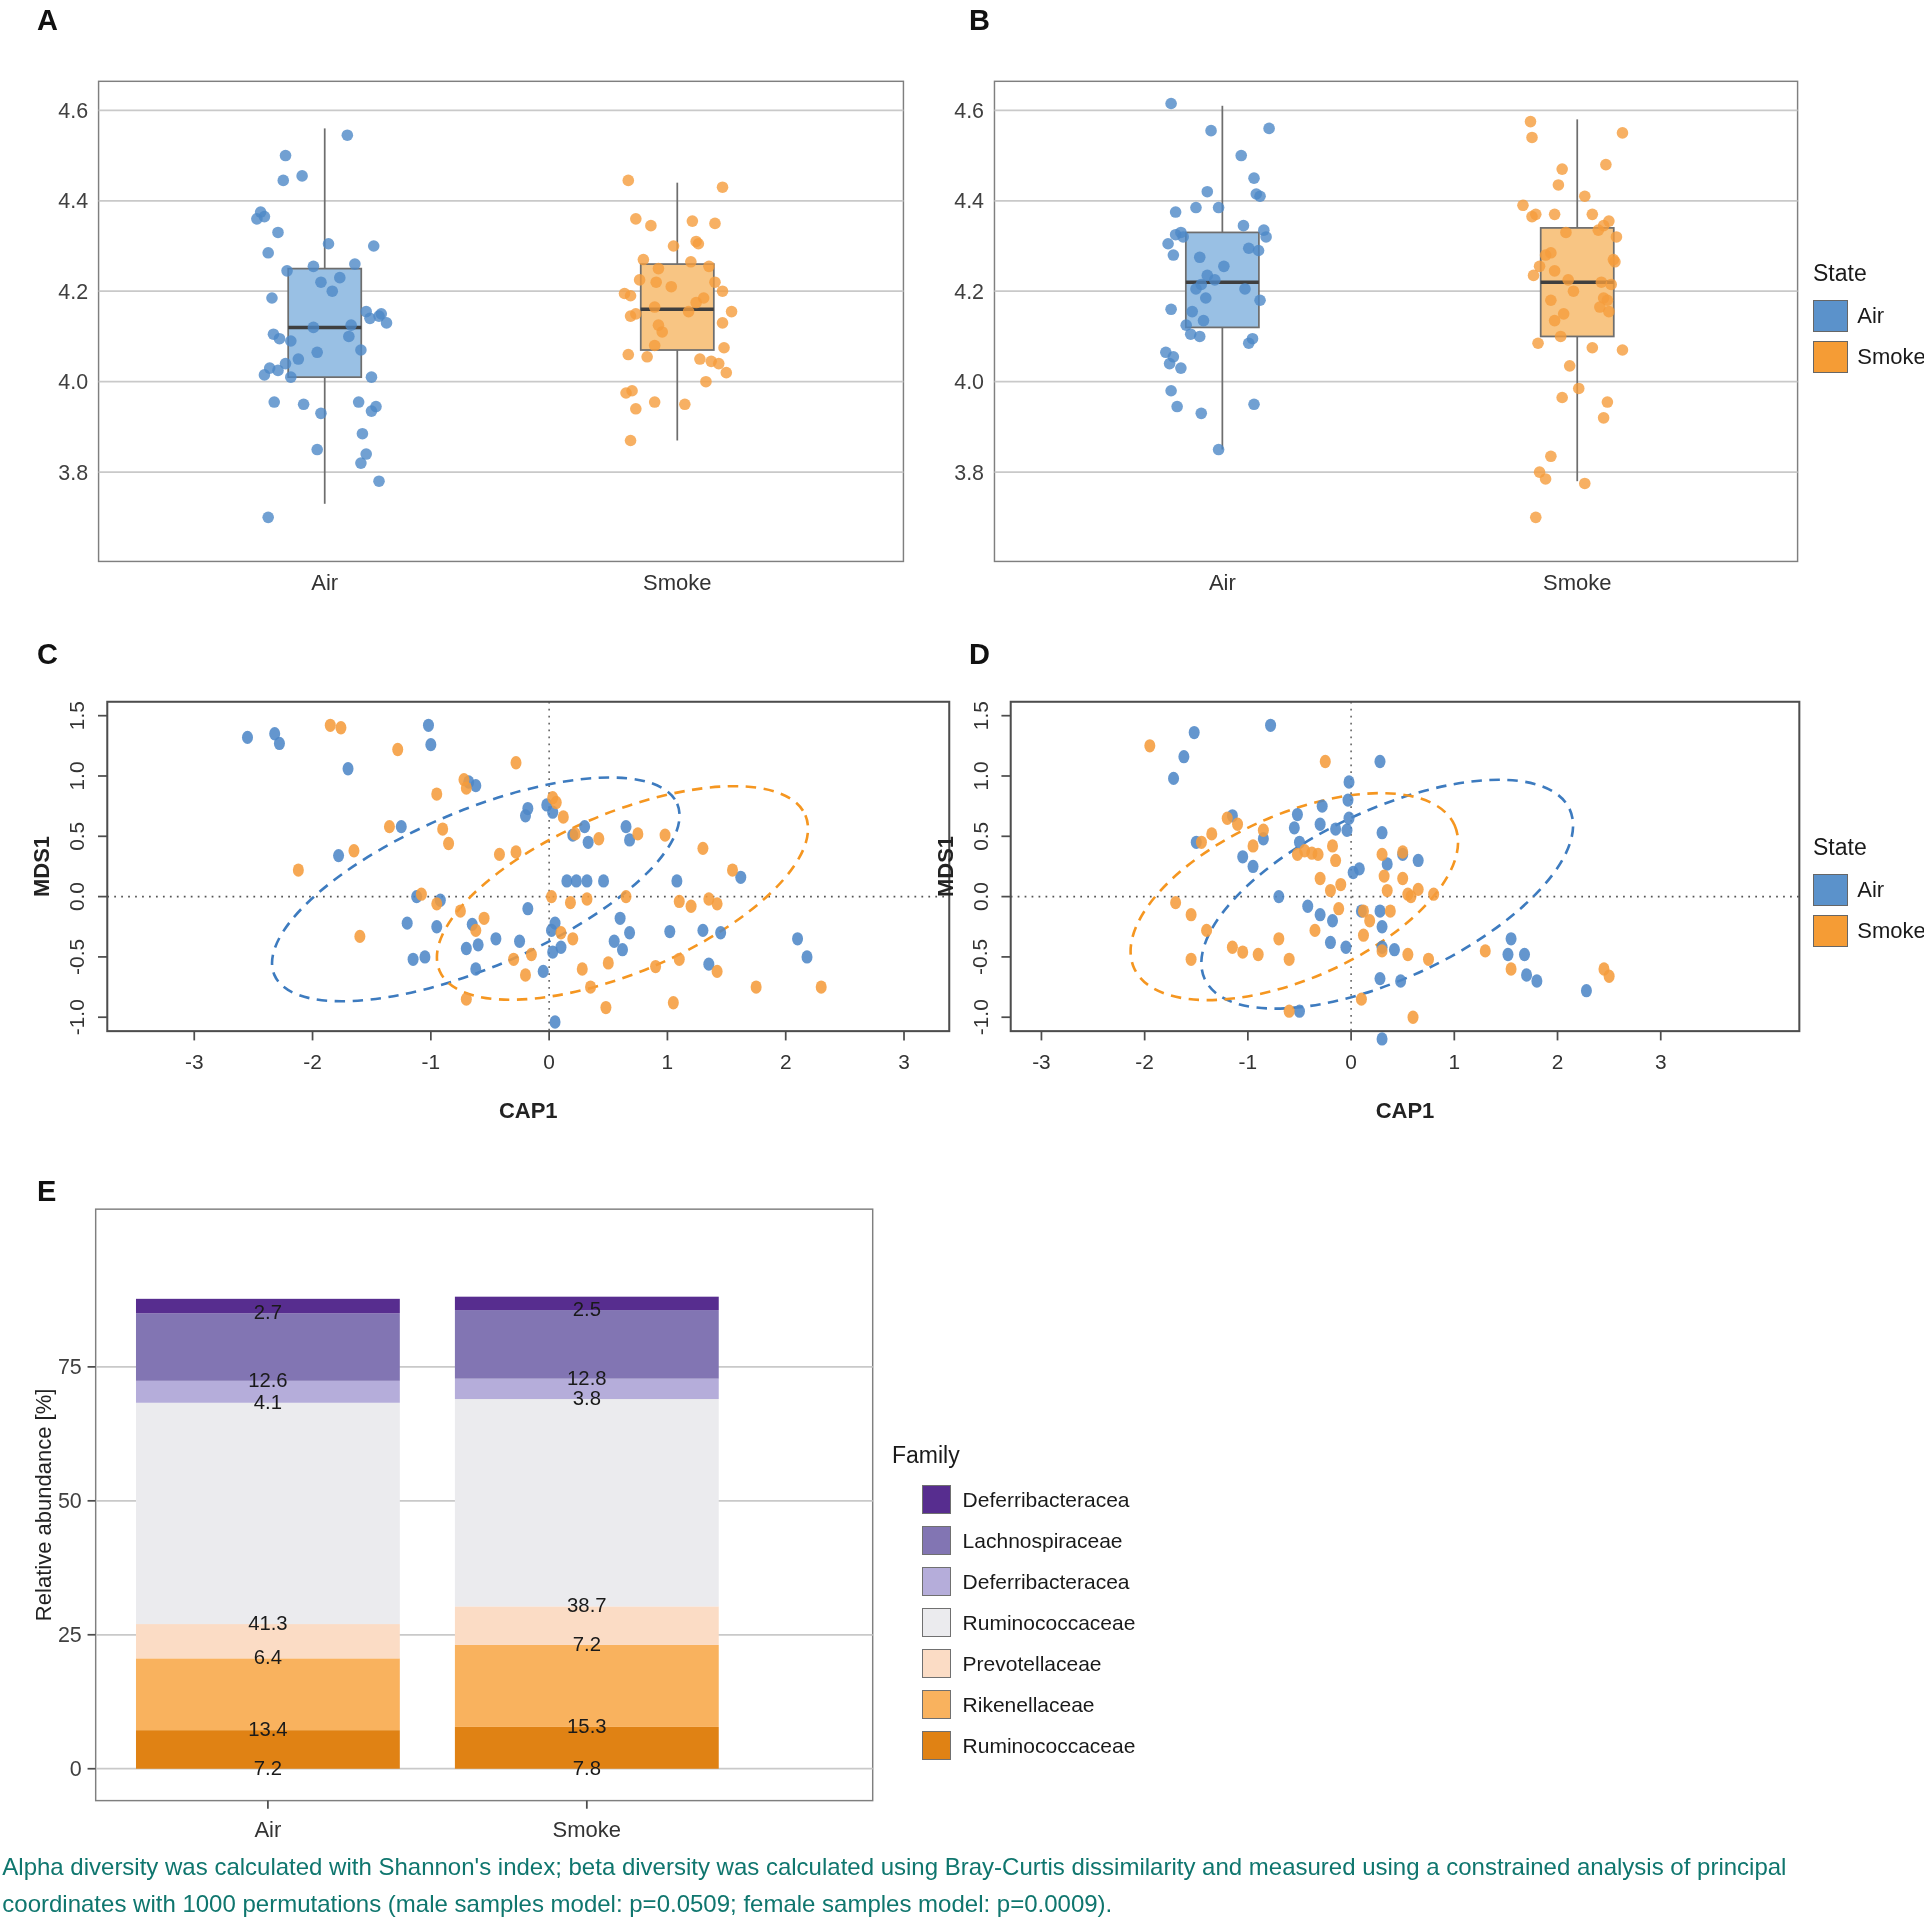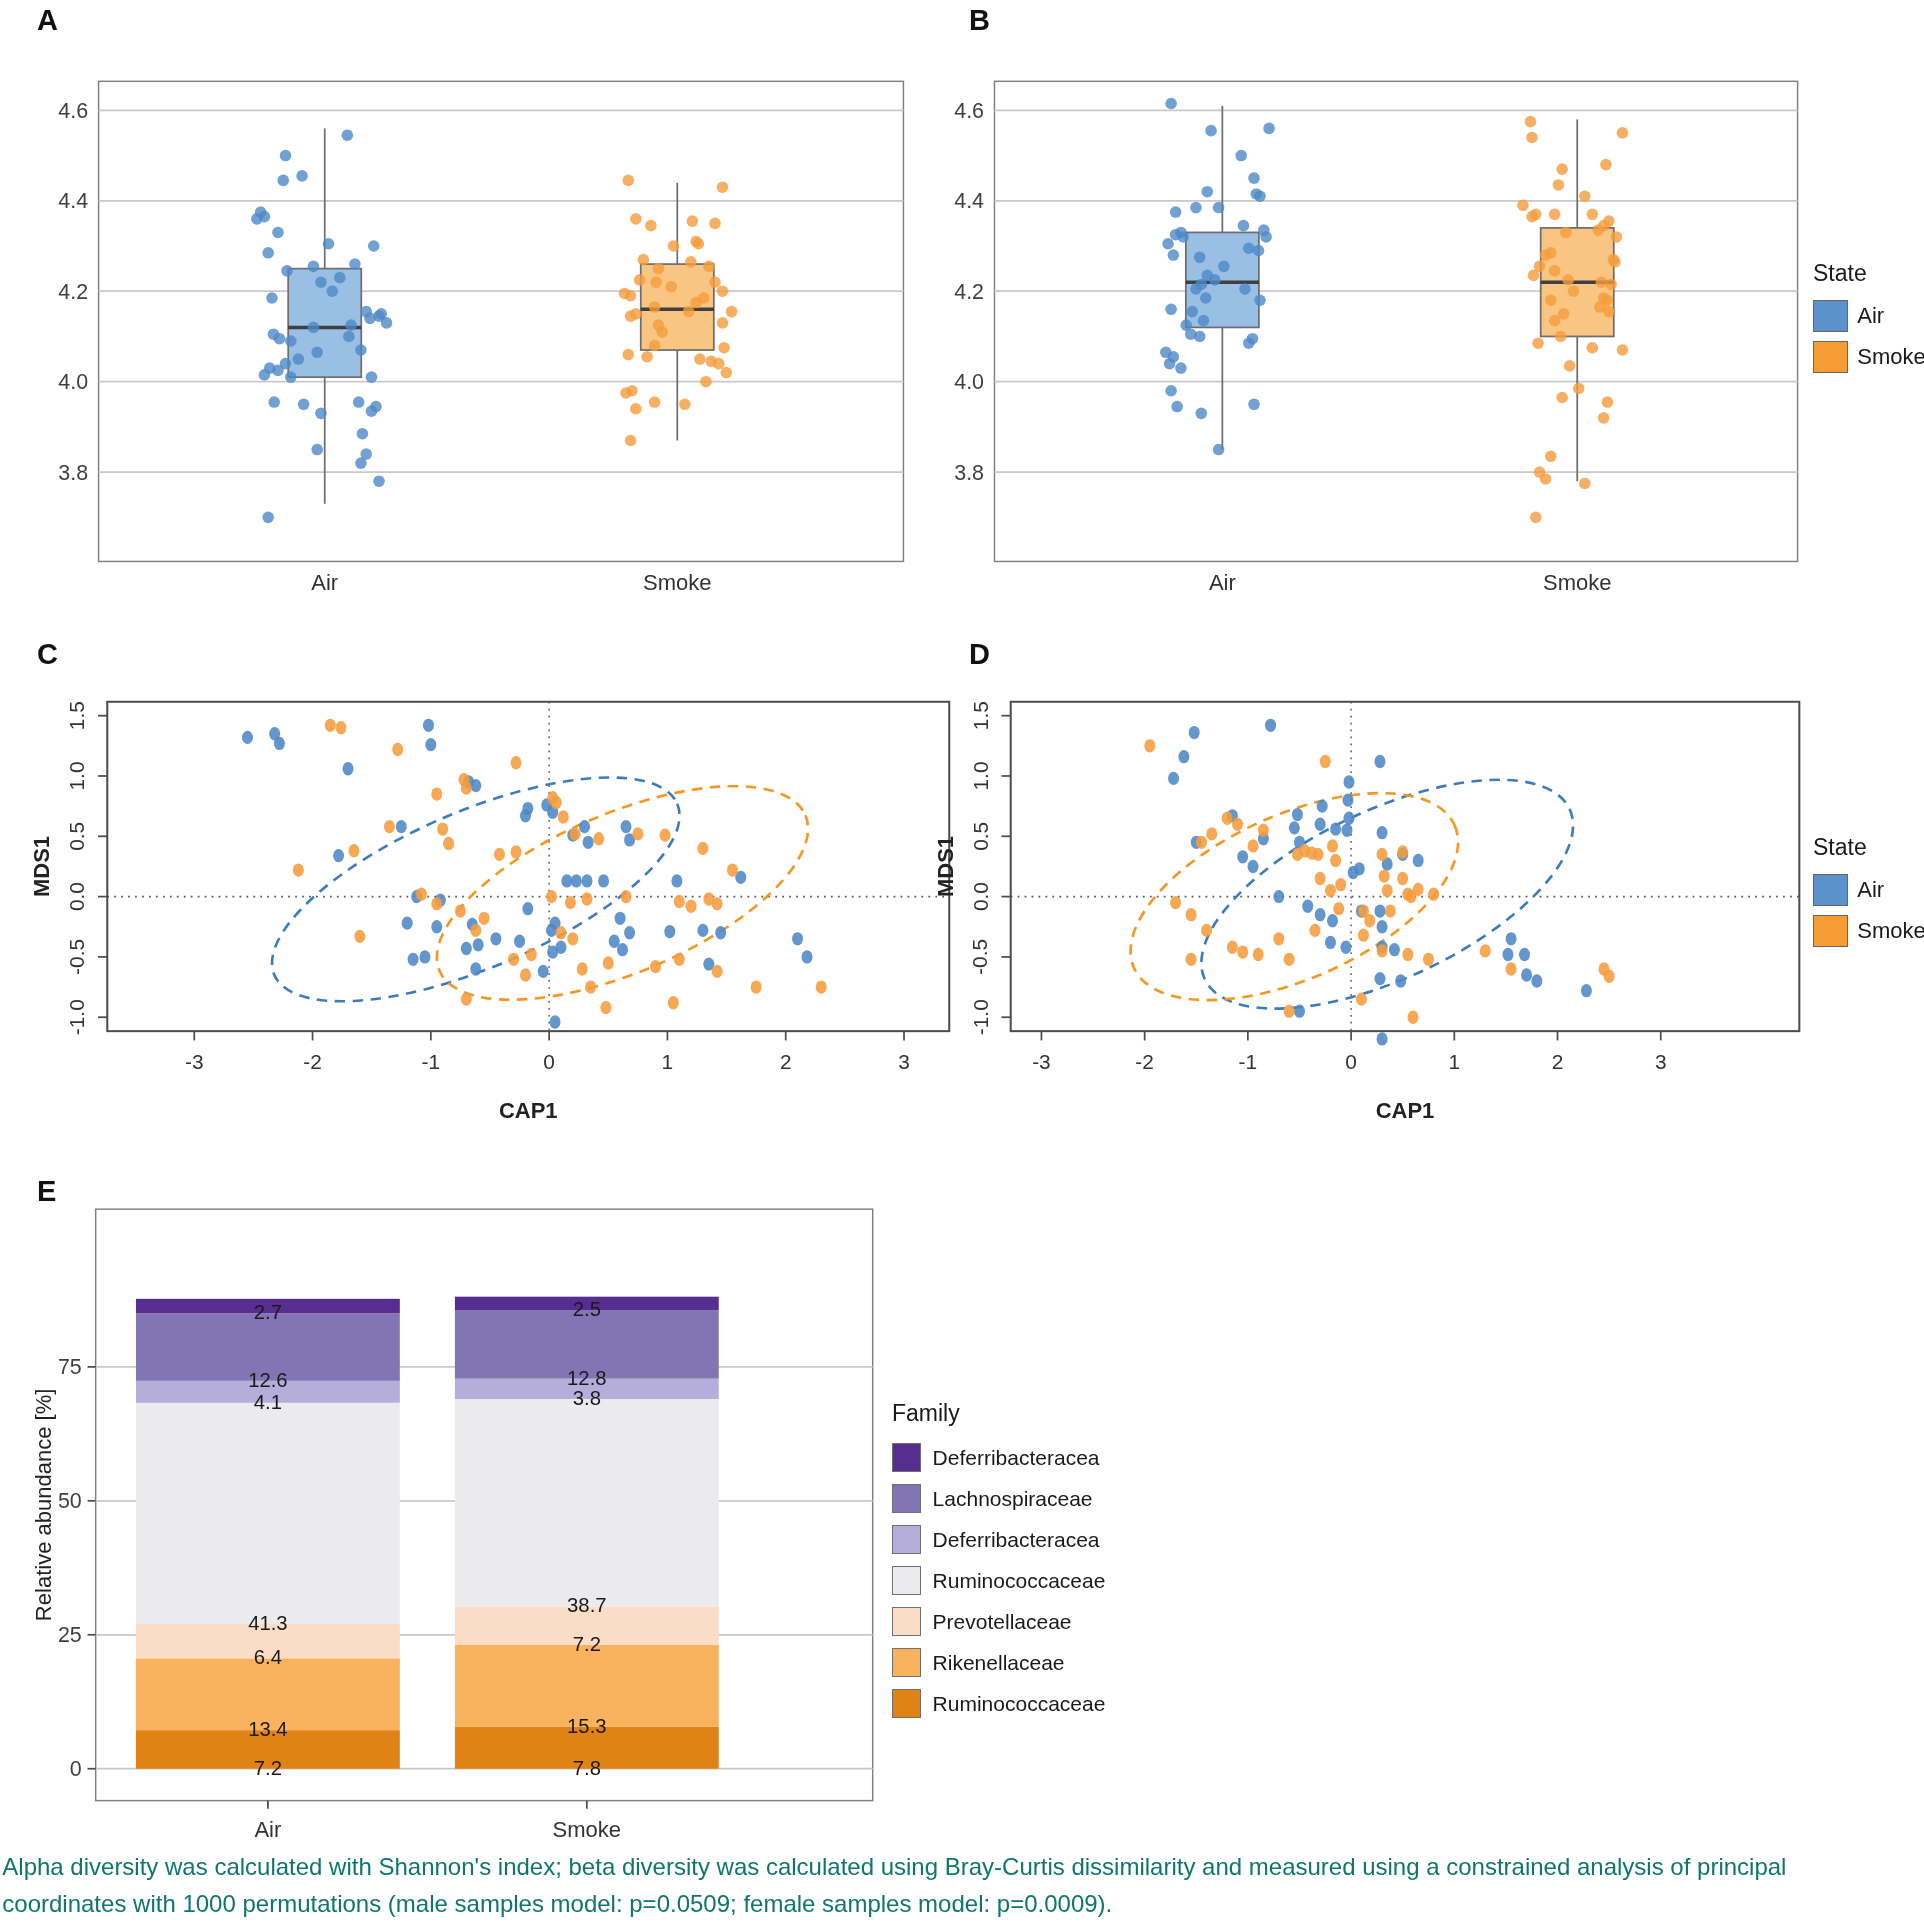--- a/index.html
+++ b/index.html
@@ -18,21 +18,21 @@
     font-weight:bold;
     color:#111111;
   }
   .state-legend{ position:absolute; }
   .state-legend .lg-title{ font-size:23px; color:#1a1a1a; margin-bottom:12.8px;}
   .state-legend .lg-row{ display:flex; align-items:center; margin-bottom:9.3px; }
   .state-legend .lg-swatch{ width:35px; height:32px; border:1.7px solid #666666; box-sizing:border-box;}
   .state-legend .lg-label{ font-size:22px; color:#1a1a1a; margin-left:9.3px; }
   .family-legend{ position:absolute; }
   .family-legend .lg-title{ font-size:23px; color:#1a1a1a; margin-bottom:16px;}
-  .family-legend .lg-row{ display:flex; align-items:center; margin-bottom:12px; }
+  .family-legend .lg-row{ display:flex; align-items:center; margin-bottom:12px;margin-left:30px; }
   .family-legend .lg-swatch{ width:29px; height:29px; border:1.7px solid #707070; box-sizing:border-box;}
   .family-legend .lg-label{ font-size:21px; color:#1a1a1a; margin-left:11.6px; }
   #caption{
     position:absolute;
     left:2.3px; top:1848px; width:1914px;
     font-size:24px; line-height:1.55; color:#0f766e;
   }
 </style>
 </head>
 <body>
@@ -629,21 +629,21 @@
           <div class="lg-swatch" style="background: rgb(91, 146, 203);"></div>
           <div class="lg-label">Air</div>
         </div>
         <div class="lg-row">
           <div class="lg-swatch" style="background: rgb(245, 156, 53);"></div>
           <div class="lg-label">Smoke</div>
         </div>
       </div>
   </div>
 
-  <div class="family-legend" style="left:892px; top:1400px;">
+  <div class="family-legend" style="left:892px; top:1442px;">
     <div class="lg-title">Family</div>
     <div class="lg-items">
         <div class="lg-row">
           <div class="lg-swatch" style="background: rgb(87, 45, 143);"></div>
           <div class="lg-label">Deferribacteracea</div>
         </div>
         <div class="lg-row">
           <div class="lg-swatch" style="background: rgb(130, 117, 179);"></div>
           <div class="lg-label">Lachnospiraceae</div>
         </div>

